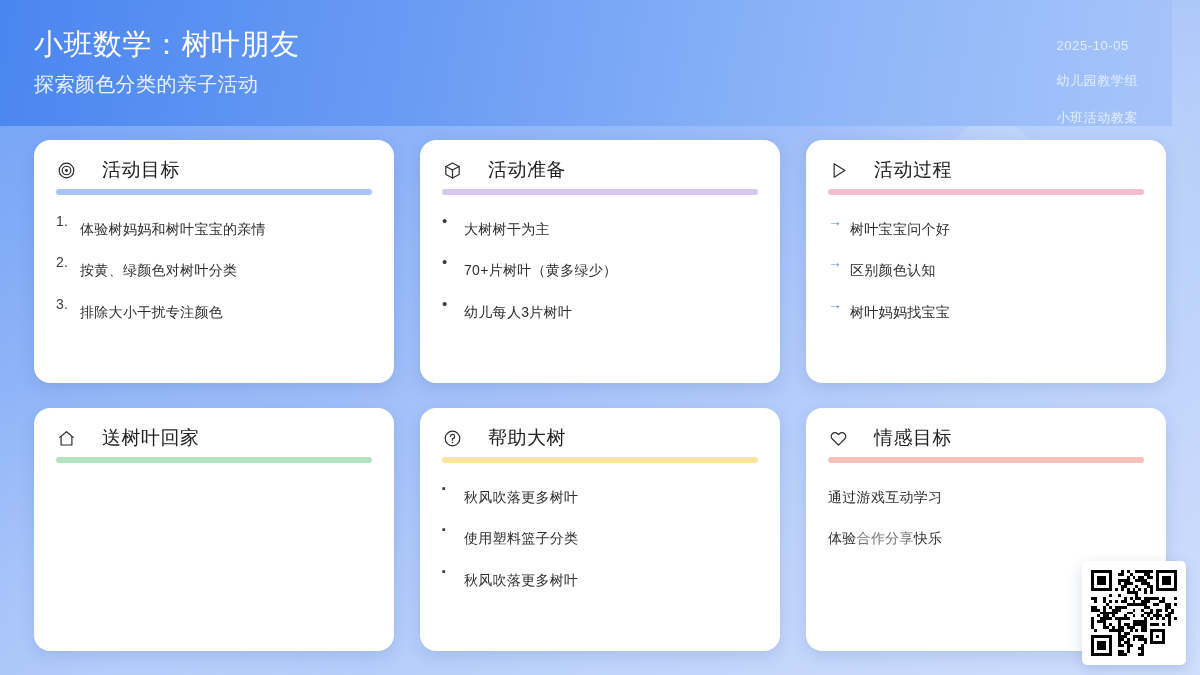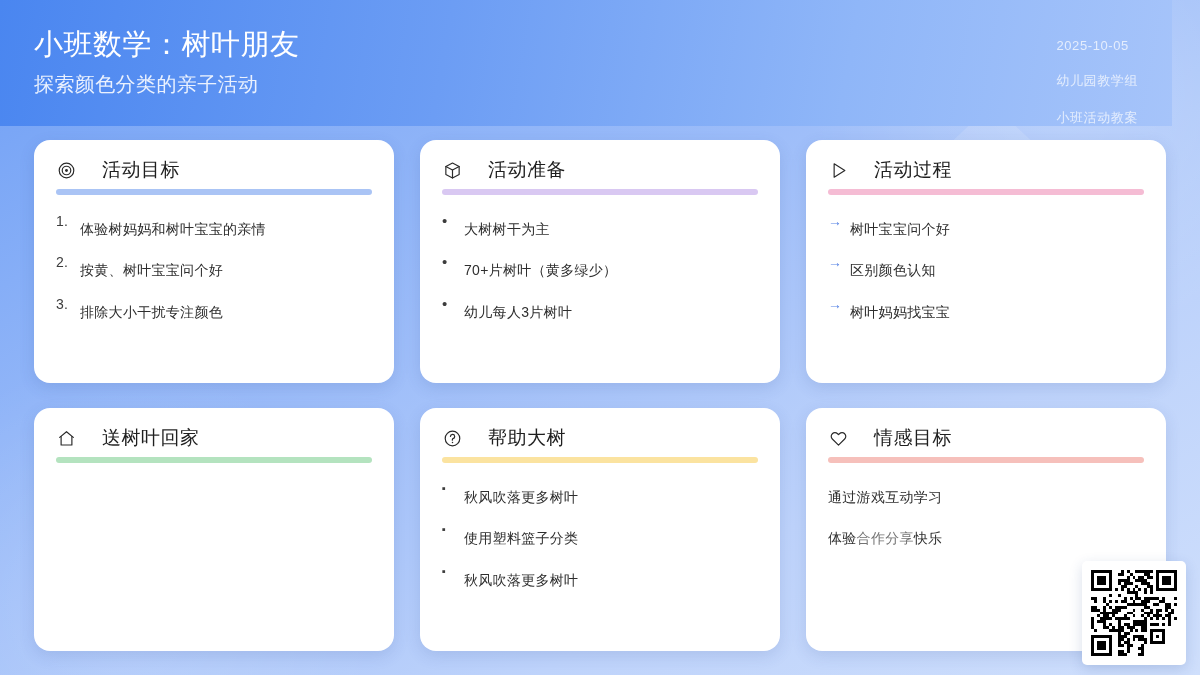--- a/index.html
+++ b/index.html
@@ -206,21 +206,21 @@
         <span class="card-title">活动目标</span>
       </div>
       <div class="card-rule" style="background: rgb(170, 196, 245);"></div>
       <div class="card-body">
         <div class="item">
           <span class="item-marker marker-num">1.</span>
           <span class="item-text"><span>体验树妈妈和树叶宝宝的亲情</span></span>
         </div>
         <div class="item">
           <span class="item-marker marker-num">2.</span>
-          <span class="item-text"><span>按黄、树叶宝宝问个好</span></span>
+          <span class="item-text"><span>按黄、绿颜色对树叶分类</span></span>
         </div>
         <div class="item">
           <span class="item-marker marker-num">3.</span>
           <span class="item-text"><span>排除大小干扰专注颜色</span></span>
         </div>
       </div>
     </div>
     <div class="card">
       <div class="card-head">
         <span class="card-icon">

